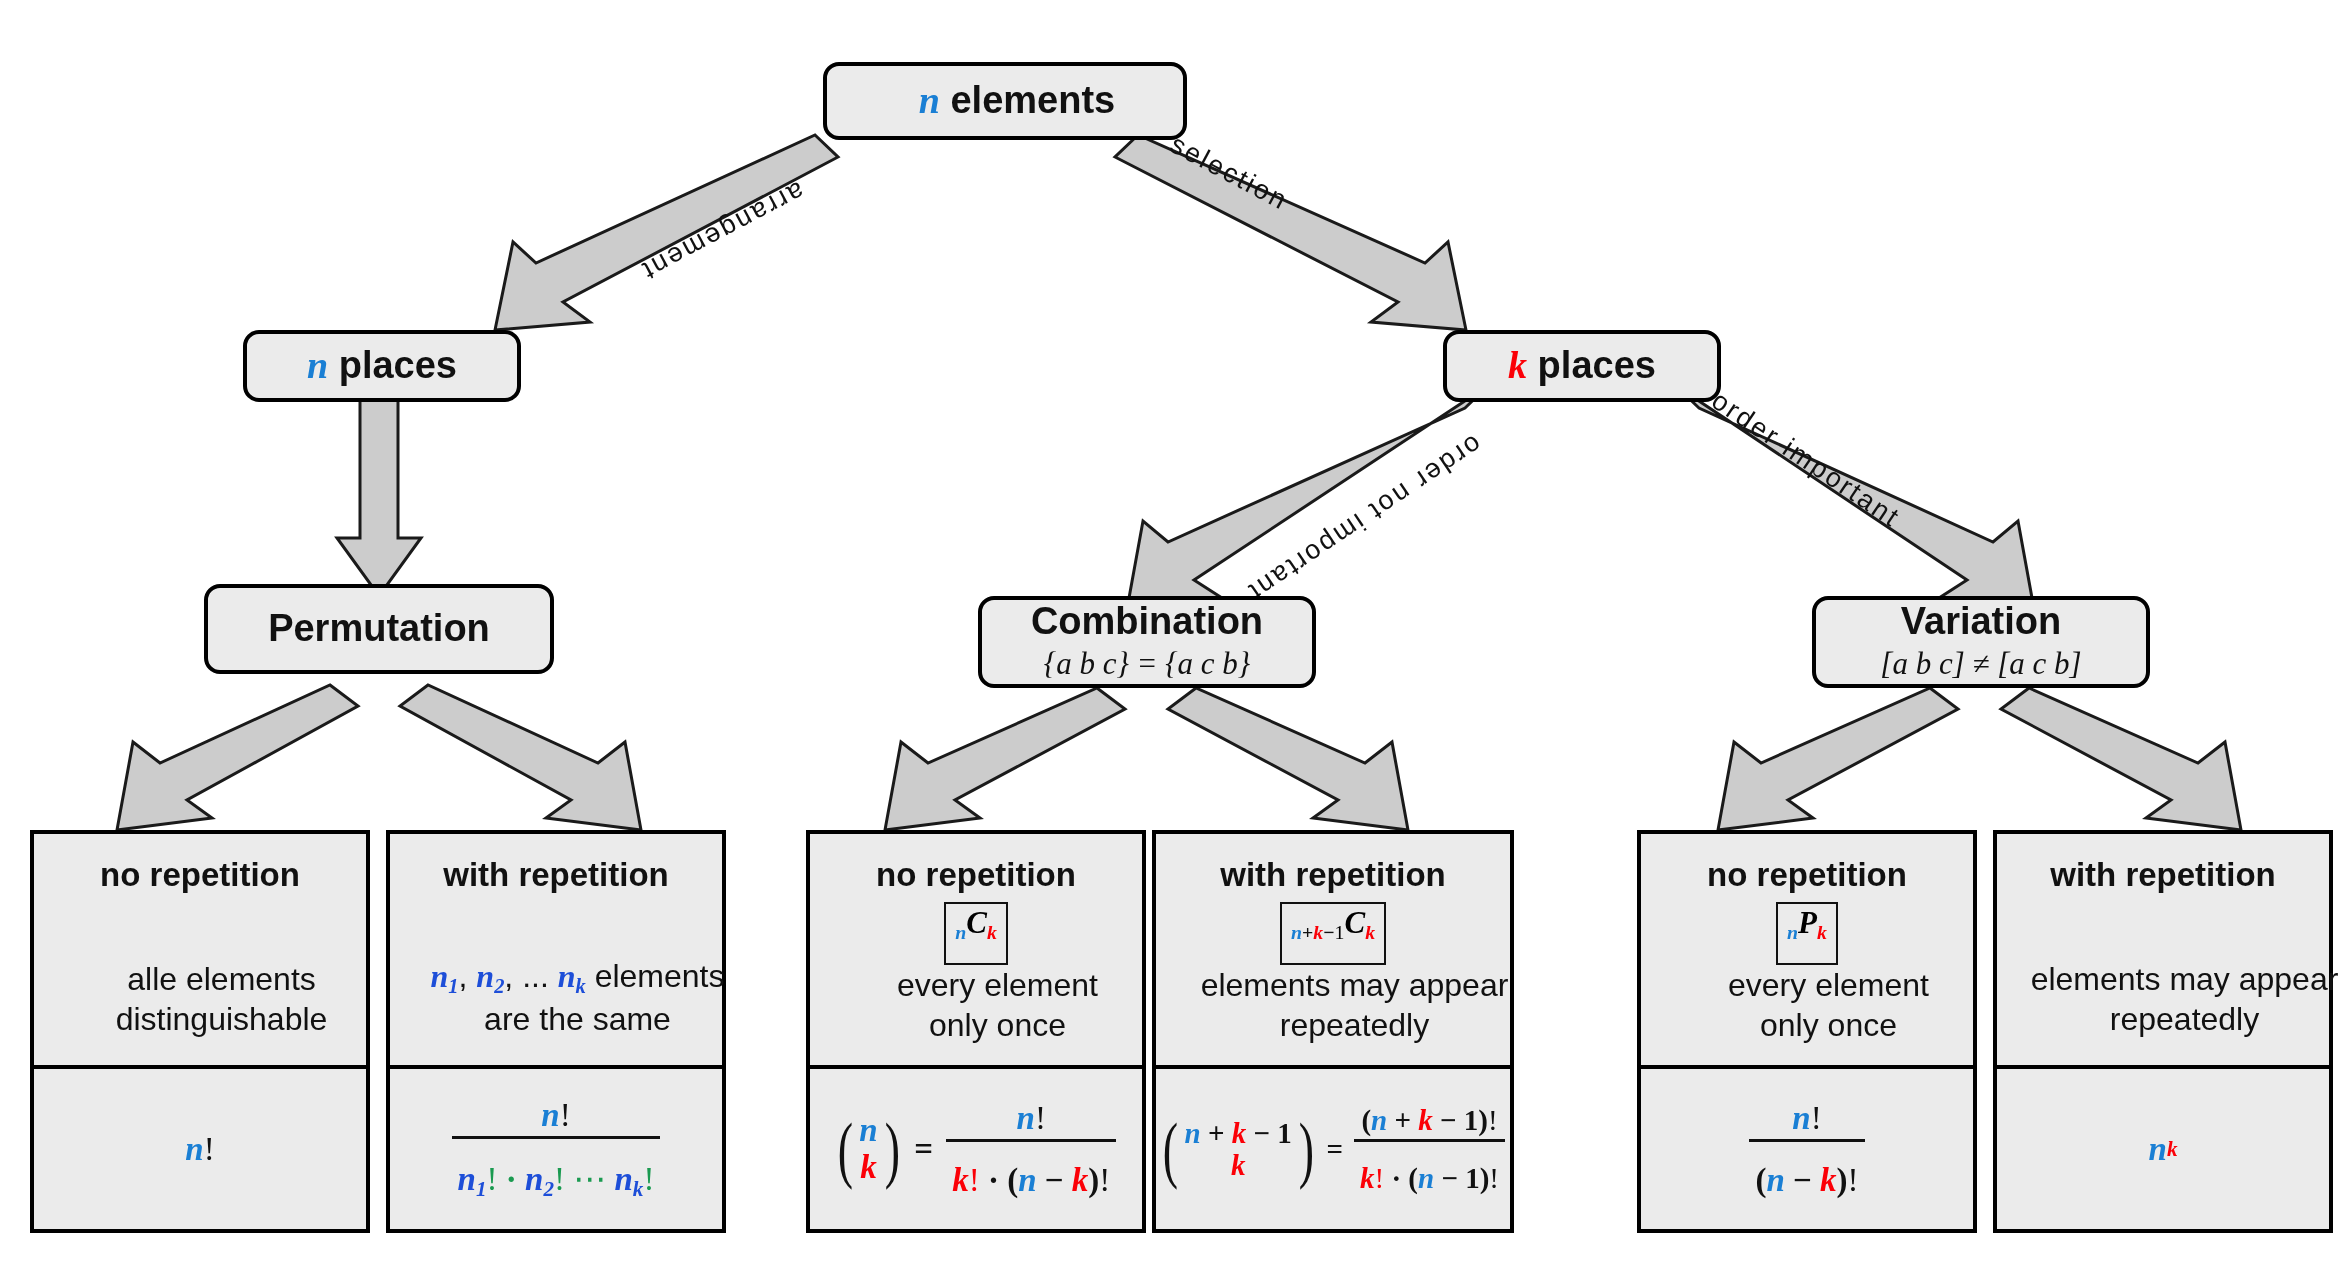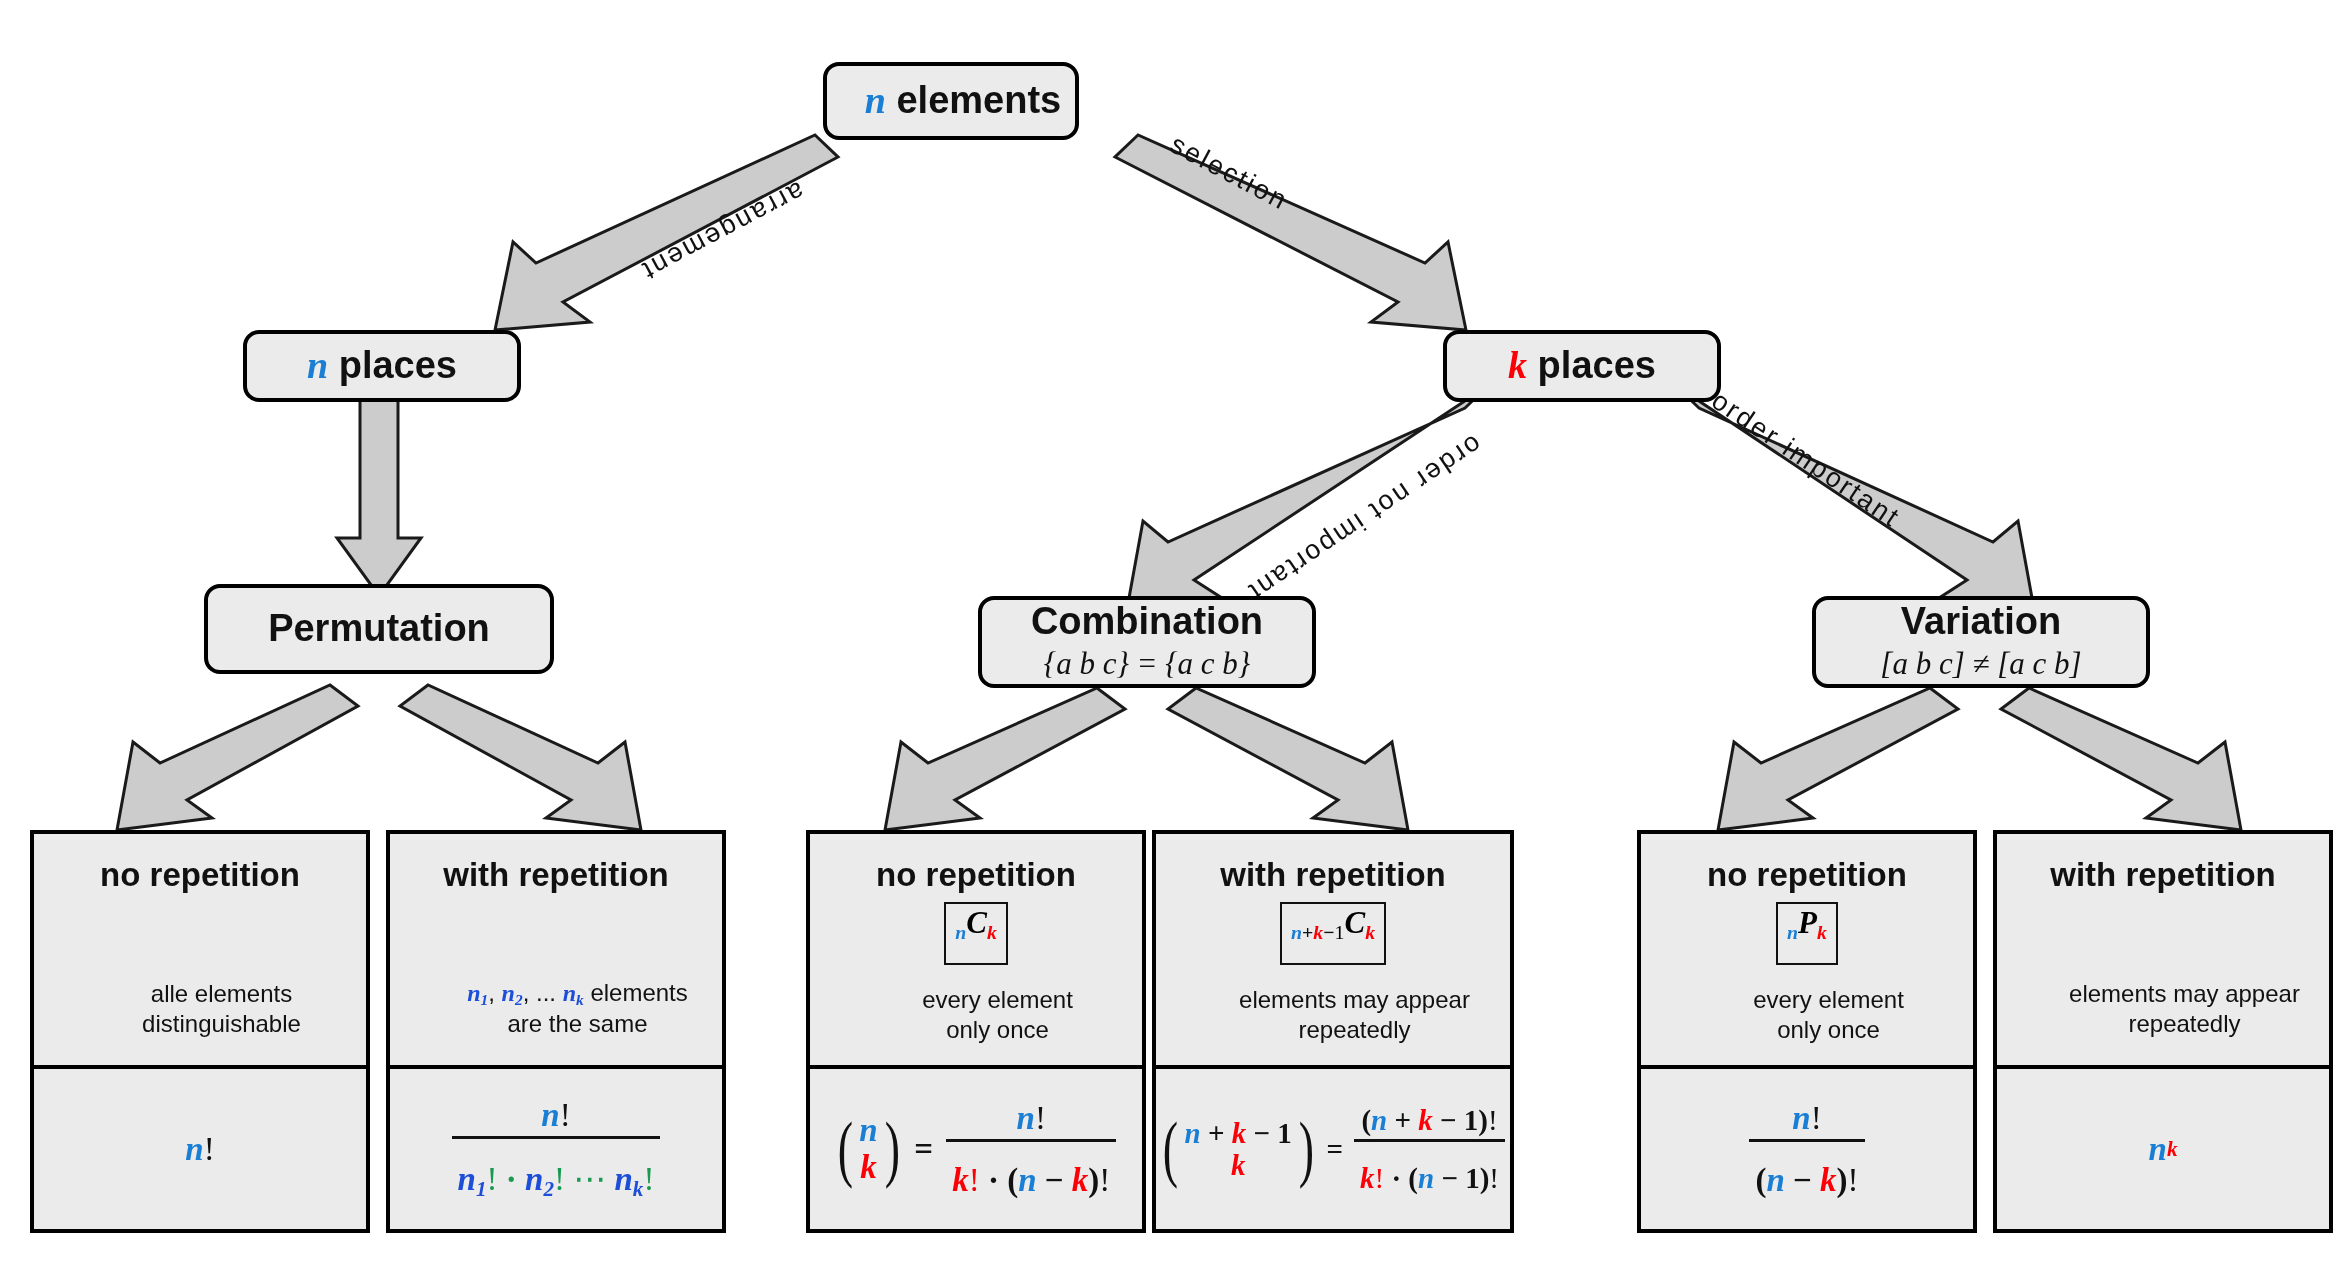--- a/index.html
+++ b/index.html
@@ -63,21 +63,21 @@
     border:2px solid #111;
     padding:1px 9px 20px 9px;
     background:#ebebeb;
     font-family:"Liberation Serif", serif;
     font-size:31px;
     line-height:1.15;
     white-space:nowrap;
   }
   .leaf .desc{
     margin-top:auto;margin-bottom:20px;
-    font-size:24px;line-height:1.25;color:#111;
+    font-size:32px;line-height:1.25;color:#111;
     width:100%;text-align:center;margin-left:43px;
   }
   .leaf .desc.noSym{margin-bottom:26px;}
   .leaf .bot{
     flex:1 1 auto;
     display:flex;align-items:center;justify-content:center;
     font-family:"Liberation Serif", serif;
     font-size:33px;
     color:#111;
   }
@@ -156,21 +156,21 @@
   </svg>
 
   <div class="elabel" style="left:790px;top:150px;transform:rotate(152deg) translate(0,-26px);">arrangement</div>
 
   <div class="elabel" style="left:1160px;top:150px;transform:rotate(28deg) translate(0,-26px);">selection</div>
 
   <div class="elabel" style="left:1464px;top:404px;transform:rotate(146deg) translate(0,-26px);">order not important</div>
 
   <div class="elabel" style="left:1700px;top:404px;transform:rotate(34deg) translate(0,-26px);">order important</div>
 
-  <div class="node" style="left:823px;top:62px;width:256px;height:78px;padding-left:24px;">
+  <div class="node" style="left:823px;top:62px;width:364px;height:78px;padding-left:24px;">
     <div class="ttl">
       <span class="vn">n</span><span> elements</span>
     </div>
   </div>
 
   <div class="node" style="left:243px;top:330px;width:278px;height:72px;text-align:center;">
     <div class="ttl">
       <span class="vn">n</span><span> places</span>
     </div>
   </div>

